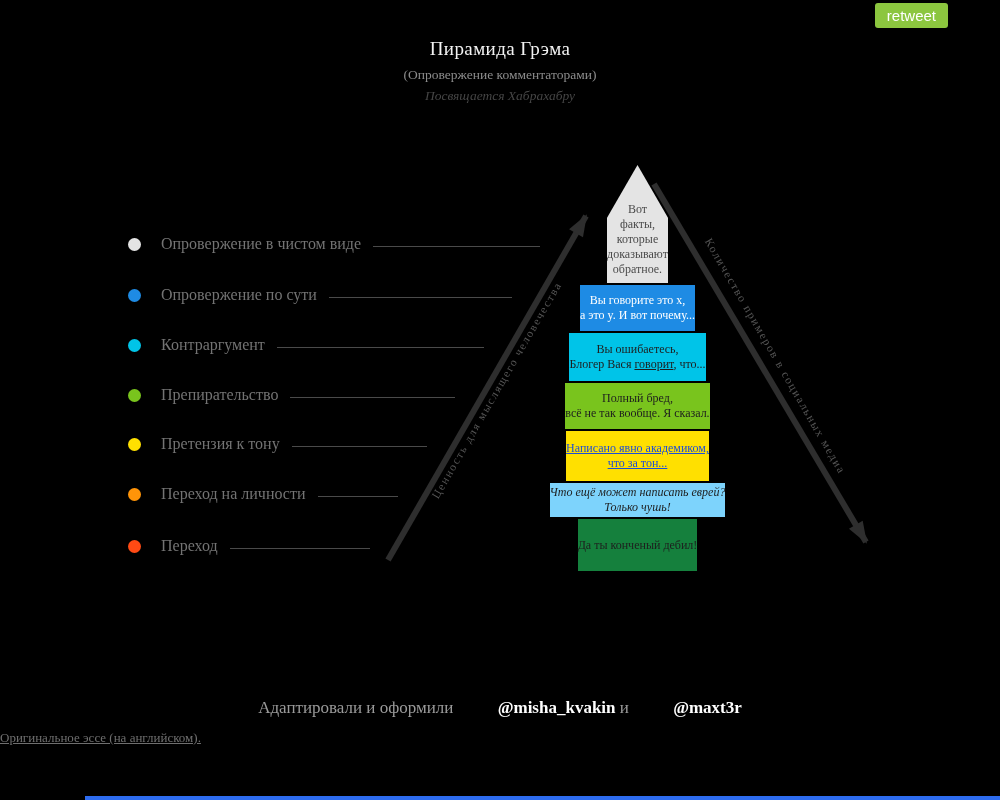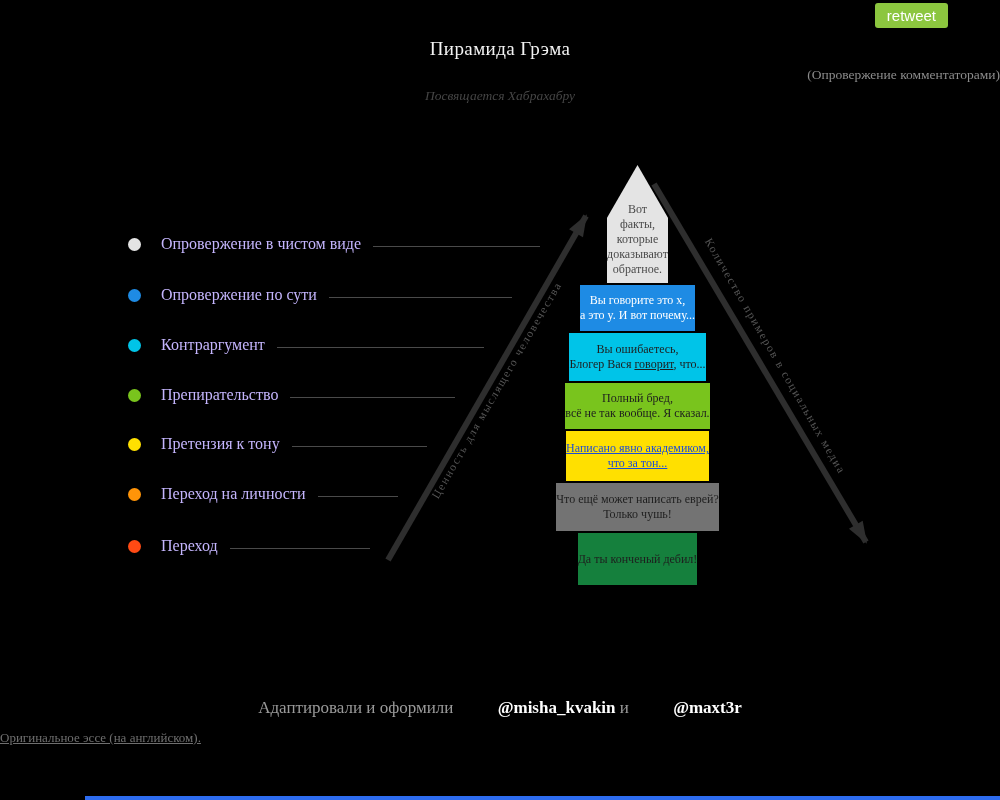--- a/index.html
+++ b/index.html
@@ -3,32 +3,32 @@
 <meta charset="utf-8">
 <style>
   html,body{margin:0;padding:0;background:#000;}
   .stage{
     position:relative;width:1000px;height:800px;background:#000;overflow:hidden;
     font-family:"Liberation Serif","DejaVu Serif",serif;
   }
   
   .header{position:absolute;top:38px;left:0;width:1000px;text-align:center;}
   .title{font-size:19px;color:#f2f2f2;letter-spacing:.4px;}
-  .subtitle{font-size:13.5px;color:#8c8c8c;margin-top:7px;text-align:right;}
+  .subtitle{font-size:13.5px;color:#8c8c8c;margin-top:7px;}
   .dedication{font-size:13.5px;color:#454545;font-style:italic;margin-top:5px;}
   
   .retweet{
     position:absolute;top:3px;right:52px;background:#8cc63f;color:#fff;
     font-family:"Liberation Sans","DejaVu Sans",sans-serif;font-size:15px;
     padding:4px 12px;border:none;border-radius:3px;cursor:pointer;
   }
   
   .legend-row{position:absolute;left:128px;height:20px;display:flex;align-items:center;}
   .dot{width:13px;height:13px;border-radius:50%;flex:0 0 13px;}
-  .legend-label{font-size:16px;color:#c4b5fd;margin-left:20px;white-space:nowrap;}
+  .legend-label{font-size:16px;color:#737373;margin-left:20px;white-space:nowrap;}
   .legend-line{flex:1;height:1px;background:#4a4a4a;margin-left:12px;align-self:center;margin-top:4px;}
   
   .pyramid{position:absolute;left:395px;top:165px;width:485px;height:420px;}
   .pyramid-stack{
     width:100%;height:100%;display:flex;flex-direction:column;
     clip-path:polygon(50% 0%,100% 100%,0% 100%);
     align-items:center;
   }
   .band{
     box-sizing:border-box;display:flex;align-items:center;justify-content:center;
@@ -124,21 +124,21 @@
         </div>
         <div class="band band-2" style="height: 50px; background: rgb(0, 196, 232); border-top: 2px solid rgb(0, 0, 0);">
           <div class="band-text" style="color: rgb(30, 30, 30);">Вы ошибаетесь,<br>Блогер Вася <u>говорит</u>, что...</div>
         </div>
         <div class="band band-3" style="height: 48px; background: rgb(121, 196, 29); border-top: 2px solid rgb(0, 0, 0);">
           <div class="band-text" style="color: rgb(30, 30, 30);">Полный бред,<br>всё не так вообще. Я сказал.</div>
         </div>
         <div class="band band-4" style="height: 52px; background: rgb(255, 224, 0); border-top: 2px solid rgb(0, 0, 0);">
           <div class="band-text" style="color: #1d4ed8; text-decoration: underline;">Написано явно академиком,<br>что за тон...</div>
         </div>
-        <div class="band band-5" style="height: 50px; background: #737373; border-top: 2px solid rgb(0, 0, 0);">
+        <div class="band band-5" style="height: 36px; background: #7dd3fc; border-top: 2px solid rgb(0, 0, 0); font-style: italic;">
           <div class="band-text" style="color: rgb(30, 30, 30);">Что ещё может написать еврей?<br>Только чушь!</div>
         </div>
         <div class="band band-6" style="height: 54px; background: #15803d; border-top: 2px solid rgb(0, 0, 0);">
           <div class="band-text" style="color: rgb(30, 30, 30);">Да ты конченый дебил!</div>
         </div>
       </div>
   </div>
 
   <div class="footer">
     <span>Адаптировали и оформили</span>

